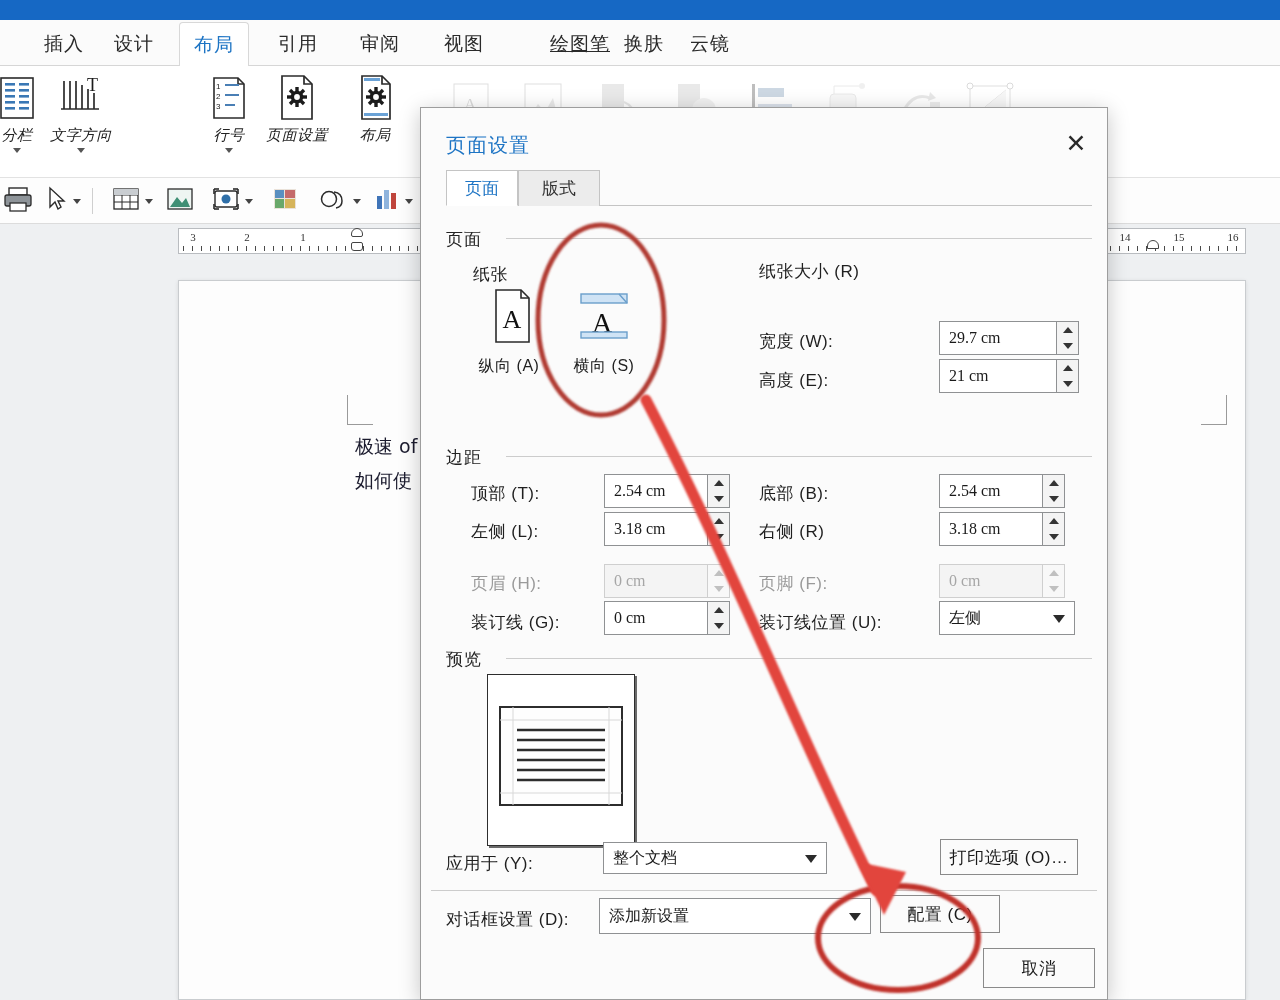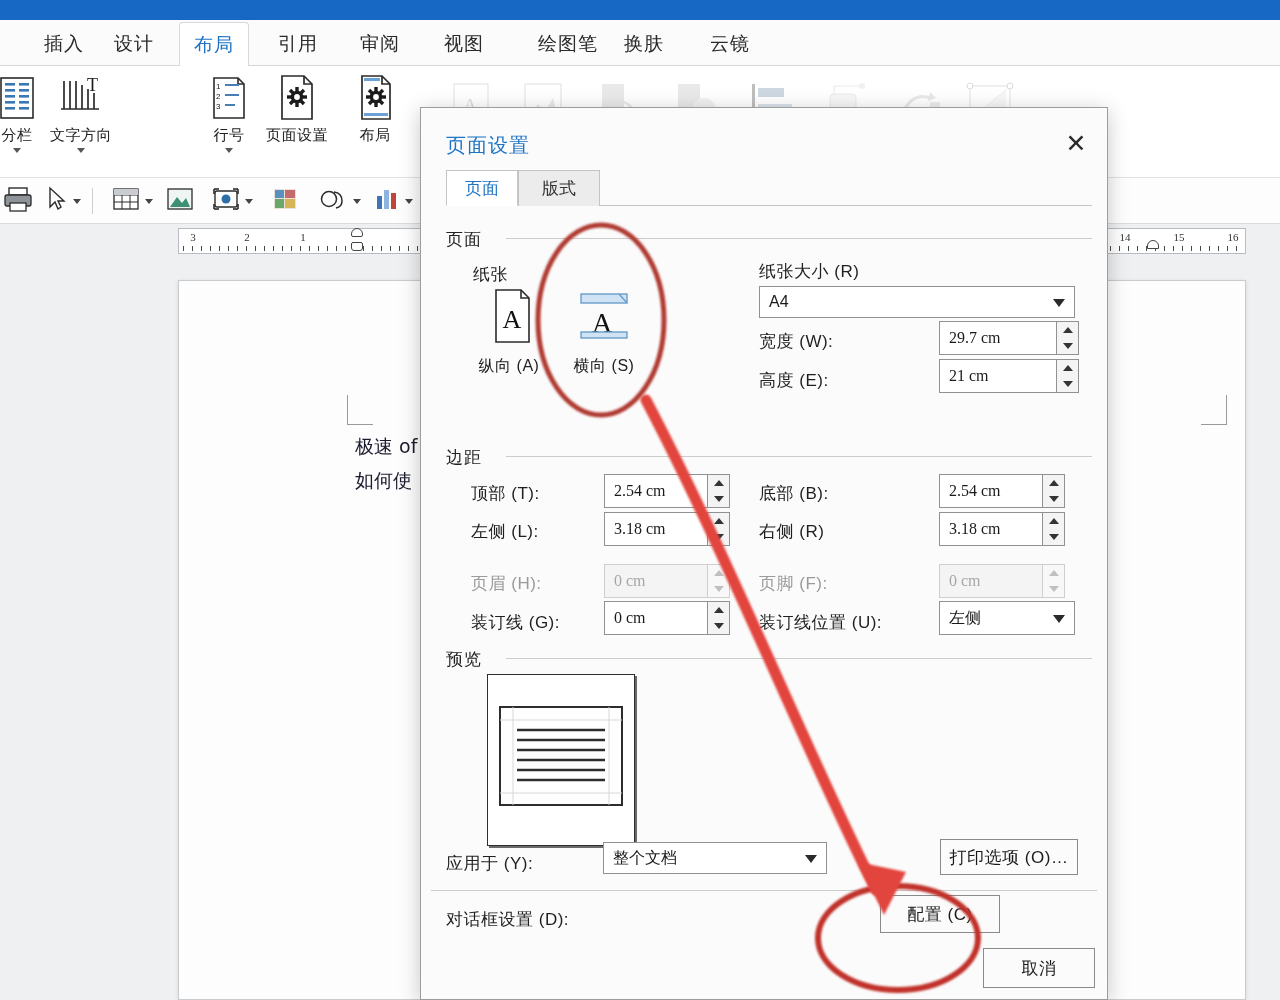--- a/index.html
+++ b/index.html
@@ -36,21 +36,21 @@
   .ribbon {
     position: absolute; left: 0; top: 66px; width: 1280px; height: 112px;
     background: #ffffff; border-bottom: 1px solid #e2e2e2;
   }
   .rib-btn {
     position: absolute; top: 4px; width: 78px; height: 104px;
     display: flex; flex-direction: column; align-items: center;
     justify-content: flex-start; cursor: default;
   }
   .rib-ico { height: 56px; display: flex; align-items: center; justify-content: center; }
-  .rib-lbl { font-size: 15px; color: #222; white-space: nowrap; letter-spacing: .5px; }
+  .rib-lbl { font-size: 15px; color: #222; white-space: nowrap; letter-spacing: .5px; font-style: italic; }
   .rib-caret {
     width: 0; height: 0; margin-top: 3px;
     border-left: 4px solid transparent; border-right: 4px solid transparent;
     border-top: 5px solid #555;
   }
   .rib-ghost { position: absolute; top: 14px; opacity: .30; }
 
   
   .toolbar2 {
     position: absolute; left: 0; top: 178px; width: 1280px; height: 46px;
@@ -196,23 +196,23 @@
 
   <div class="titlebar"></div>
 
   <div class="tabstrip">
     <div class="tab" style="left:16px;width:68px;text-align:right;">插入</div>
     <div class="tab" style="left:100px;width:68px;">设计</div>
     <div class="tab active" style="left:179px;width:70px;">布局</div>
     <div class="tab" style="left:264px;width:68px;">引用</div>
     <div class="tab" style="left:346px;width:68px;">审阅</div>
     <div class="tab" style="left:430px;width:68px;">视图</div>
-    <div class="tab" style="left:524px;width:88px;">绘图笔</div>
+    <div class="tab" style="left:536px;width:88px;text-decoration:underline;">绘图笔</div>
     <div class="tab" style="left:610px;width:68px;">换肤</div>
-    <div class="tab" style="left:696px;width:68px;text-align:center;">云镜</div>
+    <div class="tab" style="left:676px;width:68px;text-align:center;">云镜</div>
   </div>
 
   <div class="ribbon">
 
     <div class="rib-btn" style="left:-22px;">
       <div class="rib-ico">
         <svg width="40" height="46" viewBox="0 0 40 46">
           <rect x="4" y="3" width="32" height="40" fill="#fff" stroke="#2b2b2b" stroke-width="1.6"></rect>
           <g fill="#3a78b5">
               <rect x="8" y="8" width="10" height="2.6"></rect>
@@ -644,24 +644,20 @@
       <svg width="70" height="62" viewBox="0 0 70 62">
         <rect x="12" y="8" width="46" height="9" fill="#cfe3f5" stroke="#6a9ecb" stroke-width="1.4"></rect>
         <path d="M50 8 L58 17" stroke="#6a9ecb" stroke-width="1.4" fill="none"></path>
         <text x="33" y="46" font-size="28" text-anchor="middle" font-family="Liberation Serif, serif" fill="#111">A</text>
         <rect x="12" y="46" width="46" height="6" fill="#cfe3f5" stroke="#6a9ecb" stroke-width="1.4"></rect>
       </svg>
       <div class="orient-lbl">横向 (S)</div>
     </div>
 
     <div class="fld-label" style="left:338px;top:152px;">纸张大小 (R)</div>
-    <div class="combo" style="left:338px;top:178px;width:316px;height:32px;">
-      <span>A4</span>
-      <span class="combo-arrow"></span>
-    </div>
 
     <div class="fld-label" style="left:338px;top:222px;">宽度 (W):</div>
     <div class="textbox" style="left:518px;top:213px;width:118px;height:34px;">
       <span>29.7 cm</span>
     </div>
     <div class="spin" style="left:636px;top:213px;height:34px;">
       <div class="spin-half">
           <span class="spin-up"></span>
         </div>
       <div class="spin-half">
@@ -808,20 +804,24 @@
     <div class="fld-label" style="left:25px;top:744px;">应用于 (Y):</div>
     <div class="combo" style="left:182px;top:734px;width:224px;height:32px;">
       <span>整个文档</span>
       <span class="combo-arrow"></span>
     </div>
     <div class="btn" style="left:519px;top:731px;width:138px;height:36px;">打印选项 (O)…</div>
 
     <div class="grp-rule" style="left:10px;top:782px;width:666px;"></div>
 
     <div class="fld-label" style="left:25px;top:800px;">对话框设置 (D):</div>
+    <div class="combo" style="left:178px;top:790px;width:272px;height:36px;">
+      <span>添加新设置</span>
+      <span class="combo-arrow"></span>
+    </div>
     <div class="btn" style="left:459px;top:787px;width:120px;height:38px;">配置 (C)</div>
 
     <div class="btn" style="left:562px;top:840px;width:112px;height:40px;">取消</div>
   </div>
 
   <svg class="anno" style="left:0;top:0;" width="1280" height="1000">
     <defs>
       <filter id="blur1" x="-20%" y="-20%" width="140%" height="140%">
         <feGaussianBlur stdDeviation="1.3"></feGaussianBlur>
       </filter>

